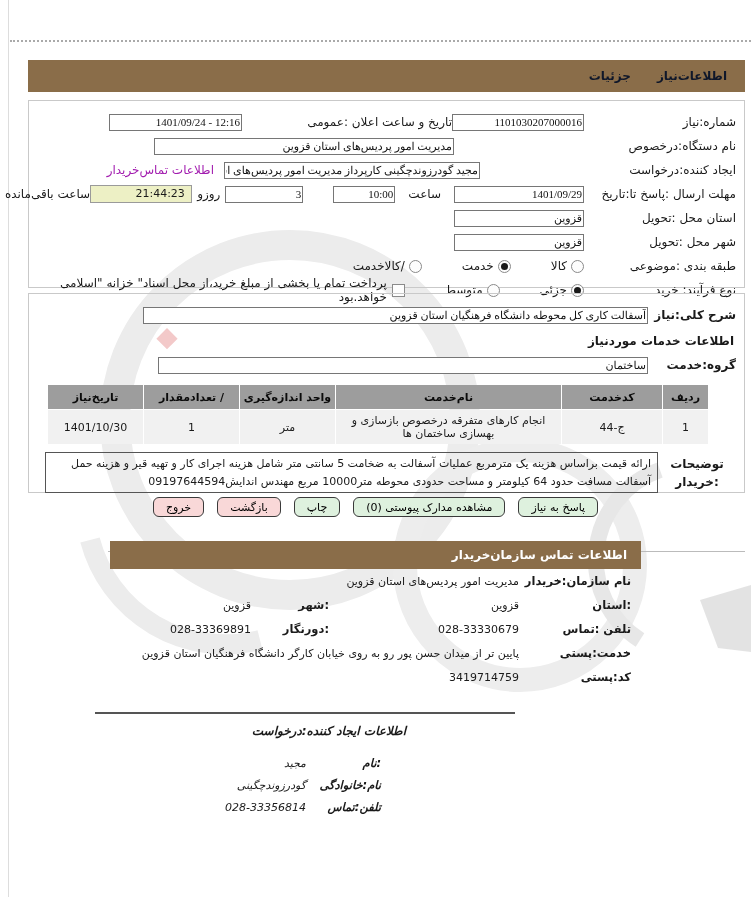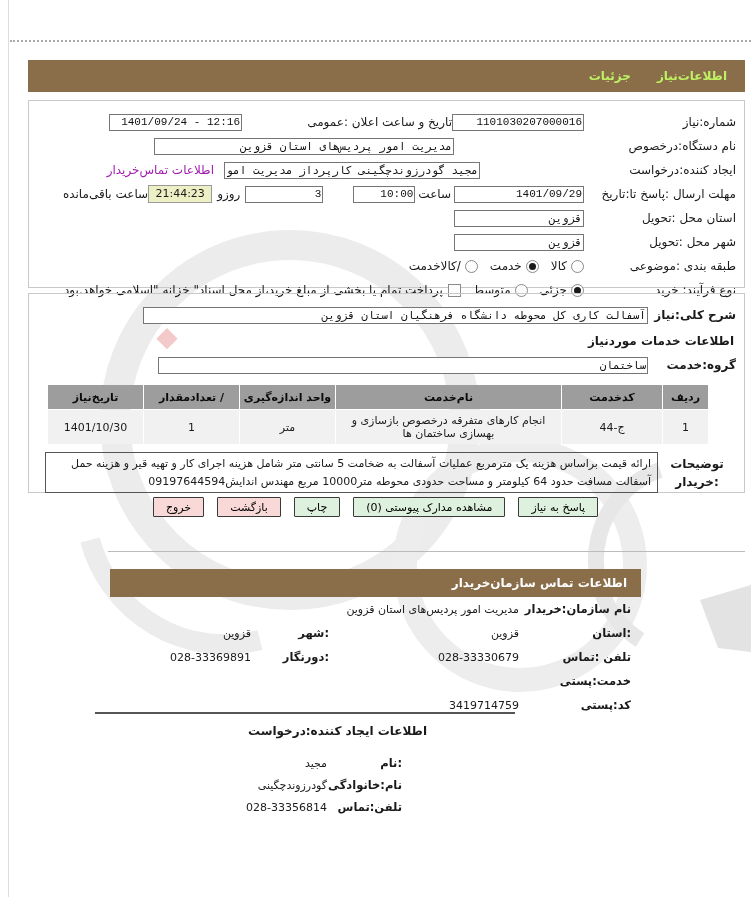--- a/index.html
+++ b/index.html
@@ -5,64 +5,64 @@
   html,body{margin:0;padding:0;background:#fff;}
   .page{position:relative;width:751px;height:897px;background:#fff;overflow:hidden;
         direction:rtl;font-family:"DejaVu Sans",sans-serif;color:#1a1a1a;}
   .wm{position:absolute;top:0;left:0;z-index:0;pointer-events:none;}
   .content{position:relative;z-index:1;}
   .left-line{position:absolute;top:0;right:auto;left:8px;width:1px;height:897px;background:#ddd;z-index:0;}
   .dotted{position:absolute;top:40px;left:10px;width:741px;border-top:2px dotted #aaa;}
   
   .tabbar{position:absolute;top:60px;right:6px;width:717px;height:32px;background:#8a6d49;
           display:flex;align-items:center;gap:26px;padding:0 18px;box-sizing:border-box;}
-  .tabbar span{color:#bef264;font-weight:bold;font-size:12px;}
+  .tabbar span{color:#0f172a;font-weight:bold;font-size:12px;}
   
   .box{position:absolute;right:6px;width:717px;border:1px solid #c9c9c9;background:transparent;box-sizing:border-box;}
   .box1{top:100px;height:188px;padding:11px 8px 8px;display:flex;flex-direction:column;gap:4px;}
   .box2{top:293px;height:200px;padding:10px 8px 8px;}
   .row{display:flex;align-items:center;height:20px;flex:none;}
   .lbl{width:152px;flex:none;font-size:12px;}
   .lbl-b{font-weight:bold;font-size:12px;flex:none;}
   .inp{border:1px solid #767676;height:17px;font-size:11px;padding:0 1px;text-align:right;
-       box-sizing:border-box;background:#fff;font-family:Liberation Mono, monospace;color:#111;}
+       box-sizing:border-box;background:#fff;font-family:Liberation Serif, serif;color:#111;}
   .link{color:#a21caf;font-size:12px;cursor:pointer;}
   .count{width:62px;height:16px;background:#edf0c5;border:1px solid #9a9a9a;font-size:11px;
-         text-align:center;line-height:16px;flex:none;}
+         text-align:center;line-height:16px;flex:none;padding-left:38px;}
   .radio{width:11px;height:11px;border:1px solid #8a8a8a;border-radius:50%;background:#fdfdfd;
          display:inline-block;position:relative;flex:none;margin-left:4px;}
   .radio.on::after{content:'';position:absolute;top:2px;left:2px;right:2px;bottom:2px;background:#1a1a1a;border-radius:50%;}
   .chk{width:11px;height:11px;border:1px solid #8a8a8a;background:#fdfdfd;display:inline-block;flex:none;margin-left:5px;}
-  .optlab{font-size:12px;margin-left:12px;}
+  .optlab{font-size:12px;margin-left:40px;}
   
   table.svc{border-collapse:separate;border-spacing:1px;margin:8px 27px 0 15px;width:655px;table-layout:fixed;}
   table.svc th{background:#9d9d9d;color:#0a0a0a;font-size:11px;font-weight:bold;height:24px;padding:0 2px;}
   table.svc td{background:#f1f1f1;font-size:11px;text-align:center;height:34px;padding:0 4px;}
   .desc-row{display:flex;margin-top:7px;align-items:center;}
   .desc-lbl{width:78px;flex:none;font-weight:bold;font-size:12px;line-height:1.5;text-align:center;}
   .desc-box{flex:1;border:1px solid #555;padding:2px 6px;font-size:11px;line-height:1.6;text-align:right;box-sizing:border-box;margin-left:8px;}
   
   .btnrow{position:absolute;top:497px;right:0;width:751px;display:flex;justify-content:center;gap:13px;}
-  .btn{height:20px;border:1px solid #3a3a3a;border-radius:1px;font-size:11px;font-family:inherit;
+  .btn{height:20px;border:1px solid #3a3a3a;border-radius:6px;font-size:11px;font-family:inherit;
        padding:0 12px;cursor:pointer;}
   .btn.green{background:#def1de;}
   .btn.pink{background:#f9d8d8;}
   
   .topline{position:absolute;top:551px;right:6px;width:637px;border-top:1px solid #bbb;}
-  .contact{position:absolute;top:569px;right:110px;width:531px;}
+  .contact{position:absolute;top:541px;right:110px;width:531px;}
   .bar2{height:28px;background:#8a6d49;color:#fff;font-weight:bold;font-size:12px;
         display:flex;align-items:center;padding:0 14px;box-sizing:border-box;}
   .crow{display:flex;align-items:center;min-height:24px;font-size:11px;padding:0 10px;}
   .crow .cl{width:112px;flex:none;font-weight:bold;font-size:11.5px;}
   .crow .cv{width:190px;flex:none;}
   .crow .cl2{width:78px;flex:none;font-weight:bold;font-size:11.5px;}
   .contact .crow:first-of-type{margin-top:12px;}
   
   .divider{position:absolute;top:712px;right:236px;width:420px;height:2px;background:#555;}
-  .creator{position:absolute;top:724px;right:324px;width:250px;}
+  .creator{position:absolute;top:724px;right:345px;width:250px;font-style:italic;}
   .creator h3{margin:0 0 14px;font-size:12px;font-weight:bold;}
   .creator .crow{padding:0 25px 0 0;min-height:22px;}
   .creator .cl{width:75px;}
 </style>
 </head>
 <body>
 
 <div class="page">
 
   <svg class="wm" width="751" height="897" viewBox="0 0 751 897">
@@ -95,21 +95,21 @@
         <input class="inp" style="width: 300px; margin-right: 130px;" readonly="" value="مدیریت امور پردیس‌های استان قزوین">
       </div>
       <div class="row">
         <span class="lbl">ایجاد کننده:درخواست</span>
         <input class="inp" style="width: 256px; margin-right: 104px;" readonly="" value="مجید گودرزوندچگینی کارپرداز مدیریت امور پردیس‌های استان قزوین">
         <a class="link" style="margin-right:10px">اطلاعات تماس‌خریدار</a>
       </div>
       <div class="row">
         <span class="lbl">مهلت ارسال :پاسخ تا:تاریخ</span>
         <input class="inp" style="width: 130px;" readonly="" value="1401/09/29">
-        <span class="lbl" style="width:auto;margin:0 3px">ساعت</span>
+        <span class="lbl" style="width:auto;margin:0 13px">ساعت</span>
         <input class="inp" style="width: 62px;" readonly="" value="10:00">
         <input class="inp" style="width: 78px; margin-right: 30px;" readonly="" value="3">
         <span class="lbl" style="width:auto;margin:0 5px">روزو</span>
         <span class="count">21:44:23</span>
         <span class="lbl" style="width:auto;margin-right:0">ساعت باقی‌مانده</span>
       </div>
       <div class="row">
         <span class="lbl">استان محل :تحویل</span>
         <input class="inp" style="width: 130px;" readonly="" value="قزوین">
       </div>
@@ -210,20 +210,21 @@
         <span>قزوین</span>
       </div>
       <div class="crow">
         <span class="cl">تلفن :تماس</span>
         <span class="cv">028-33330679</span>
         <span class="cl2">:دورنگار</span>
         <span>028-33369891</span>
       </div>
       <div class="crow">
         <span class="cl">خدمت:پستی</span>
+        <span style="width:auto">پایین تر از میدان حسن پور رو به روی خیابان کارگر دانشگاه فرهنگیان استان قزوین</span>
       </div>
       <div class="crow">
         <span class="cl">کد:پستی</span>
         <span>3419714759</span>
       </div>
     </div>
 
     <div class="divider"></div>
     <div class="creator">
       <h3>اطلاعات ایجاد کننده:درخواست</h3>

